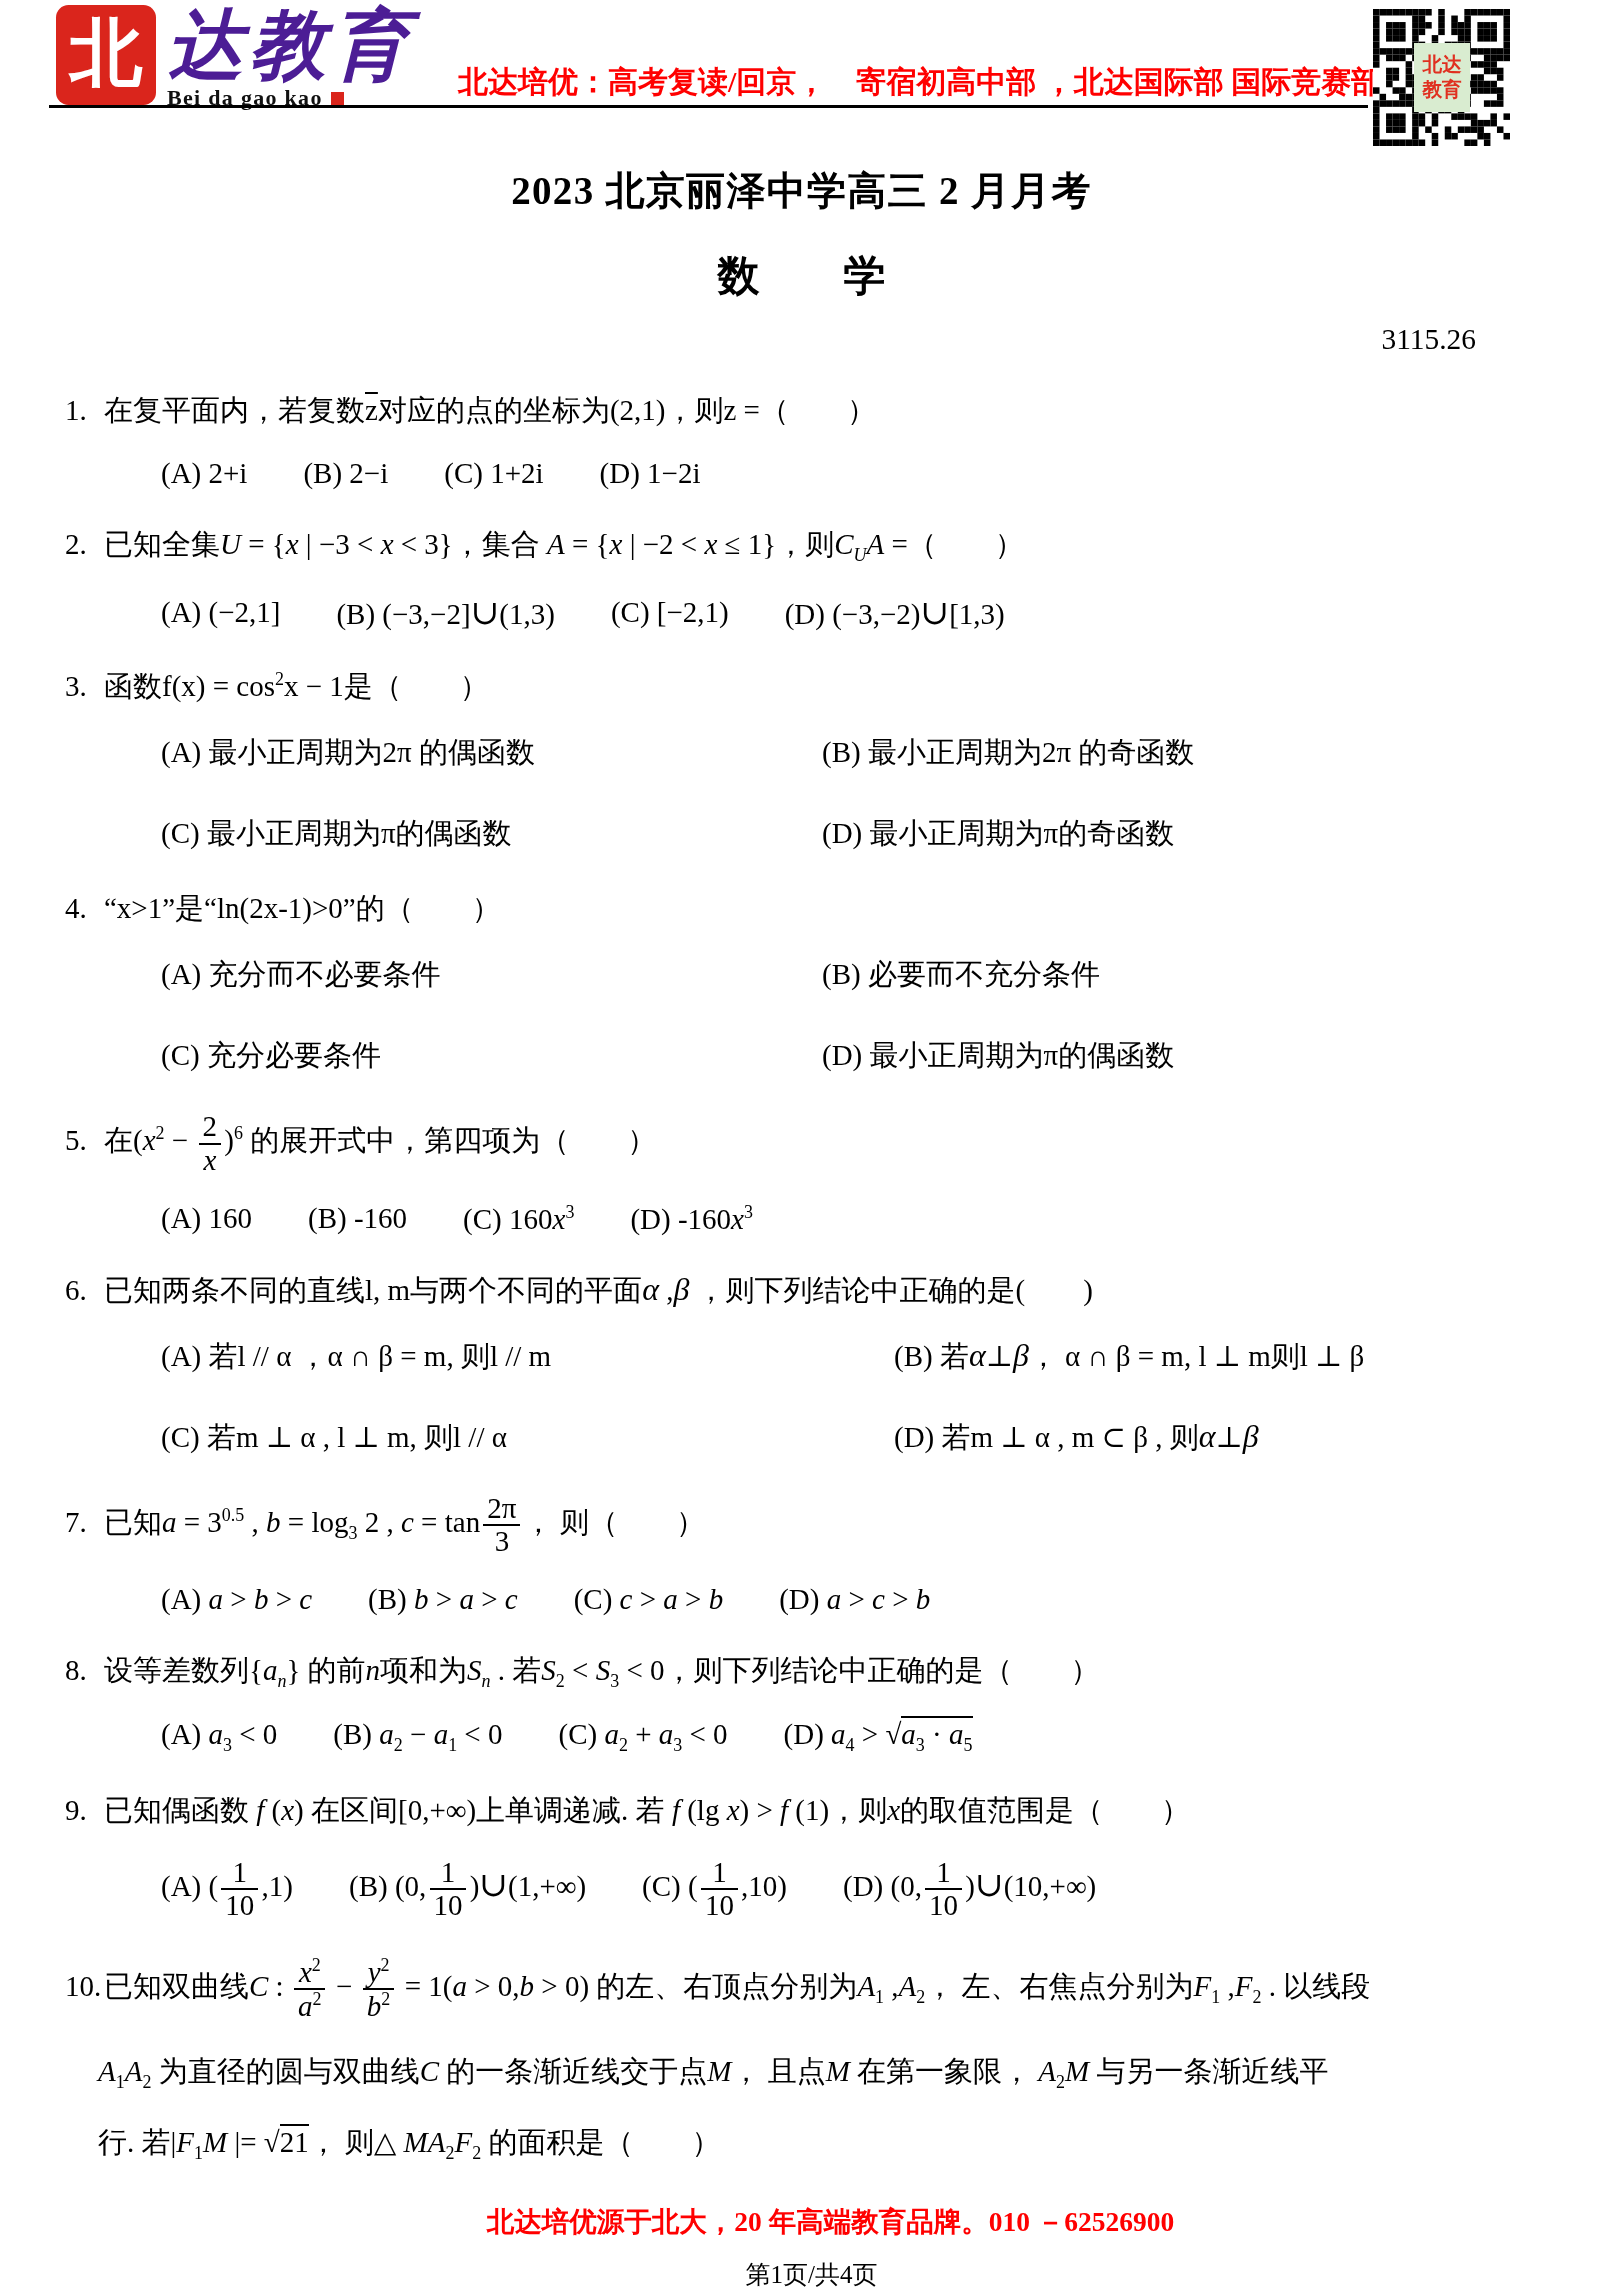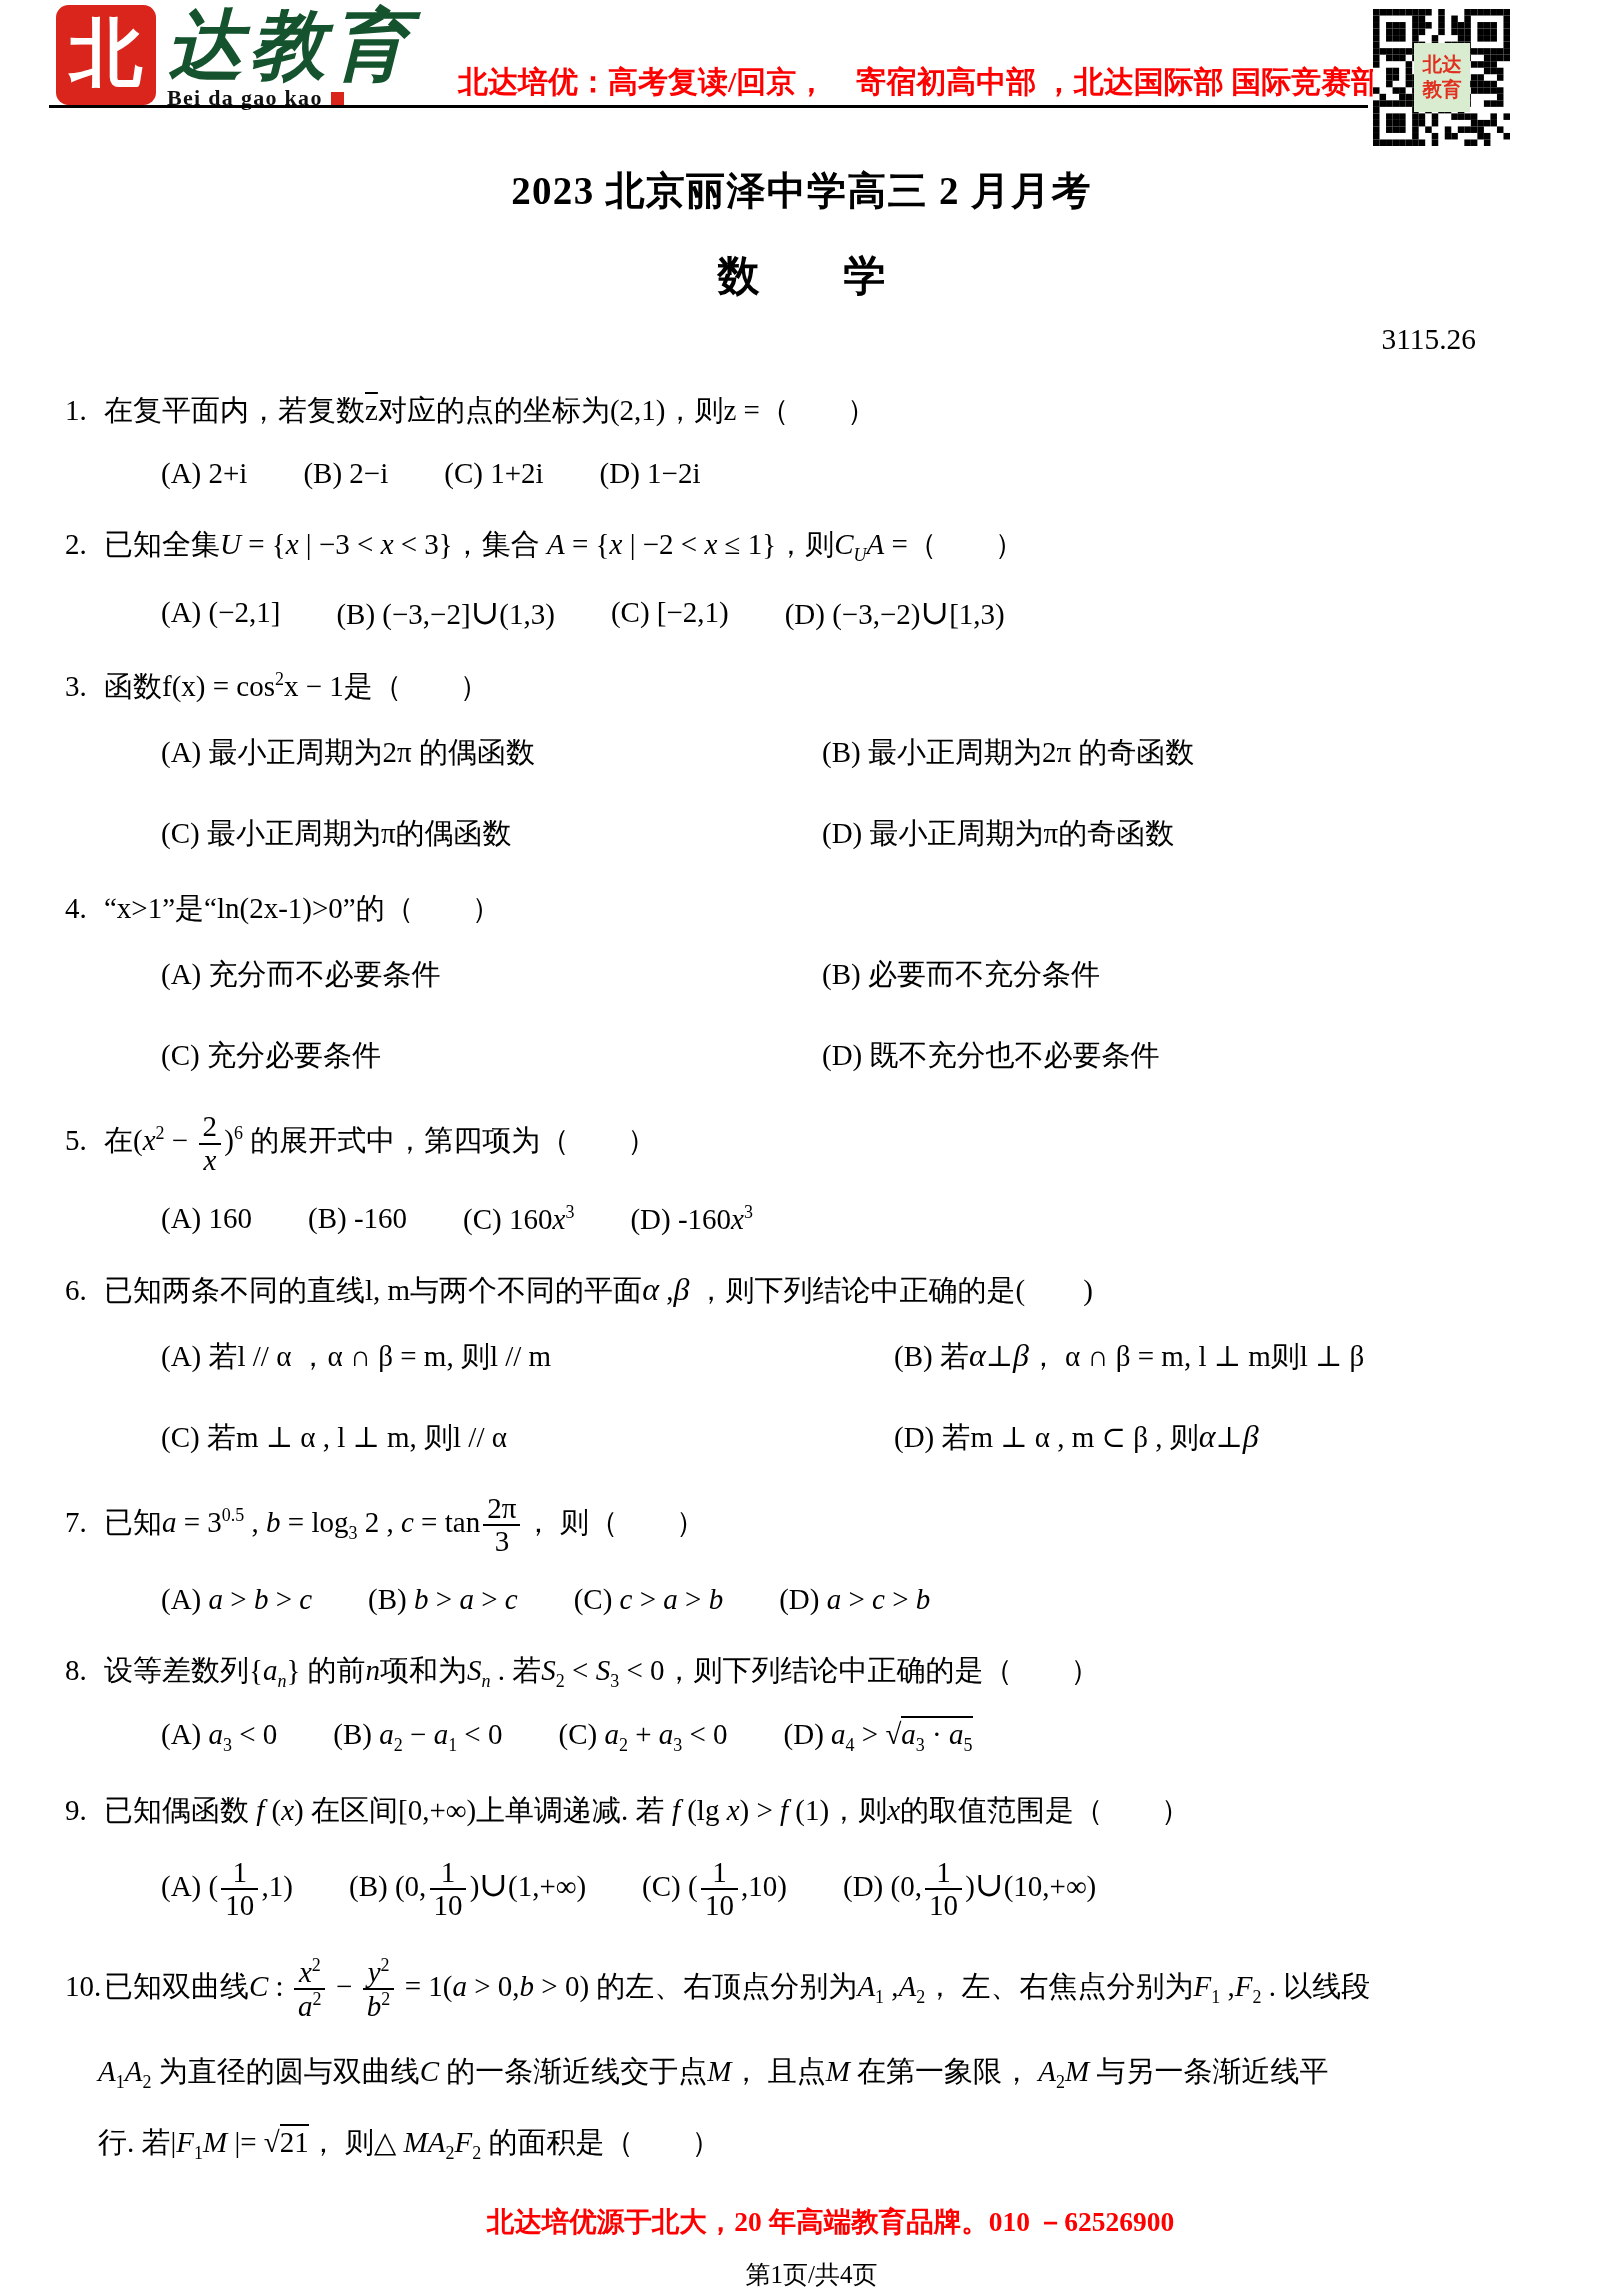--- a/index.html
+++ b/index.html
@@ -4,21 +4,21 @@
 <style>
   html,body{margin:0;padding:0;background:#888;}
   .page{position:relative;width:1623px;height:2295px;background:#ffffff;overflow:hidden;
         font-family:"Liberation Serif","DejaVu Serif",serif;color:#000;}
   
   .logo{position:absolute;left:58px;top:6.5px;display:flex;align-items:flex-start;}
   .seal{width:96px;height:96px;background:#da251c;border-radius:10.5px;color:#fff;
         font-size:73px;font-weight:bold;display:flex;align-items:center;justify-content:center;
         box-shadow:0 0 0 2px #da251c;}
   .logo-right{margin-left:13px;}
-  .script{color:#14532d;font-size:76px;font-weight:bold;font-style:italic;line-height:1.02;letter-spacing:6.5px;}
+  .script{color:#4c1d95;font-size:76px;font-weight:bold;font-style:italic;line-height:1.02;letter-spacing:6.5px;}
   .roman{font-size:22px;font-weight:bold;color:#111;margin-top:1.3px;letter-spacing:1.3px;}
   .redsq{display:inline-block;width:13px;height:13px;background:#da251c;margin-left:7.9px;}
   .tagline{position:absolute;left:458px;top:62px;color:#ff0000;font-size:30px;font-weight:bold;white-space:nowrap;}
   .rule{position:absolute;left:49px;top:105px;width:1319px;height:3.3px;background:#000;}
   .qr{position:absolute;left:1373px;top:9.2px;width:137px;height:137px;}
   .qr svg{position:absolute;left:0;top:0;}
   .qr-center{position:absolute;left:41px;top:34px;width:56px;height:69px;background:#d9ecd0;
              color:#e03020;font-size:19.6px;font-weight:bold;text-align:center;
              display:flex;align-items:center;justify-content:center;line-height:1.25;}
   
@@ -365,21 +365,21 @@
         <span class="opt">(D) 最小正周期为π的奇函数</span>
       </div>
     </div>
 
     <div class="q q4">
       <div class="q-stem"><span class="q-no">4.</span><span>“x&gt;1”是“ln(2x-1)&gt;0”的（　　）</span></div>
       <div class="opts grid2">
         <span class="opt">(A) 充分而不必要条件</span>
         <span class="opt">(B) 必要而不充分条件</span>
         <span class="opt">(C) 充分必要条件</span>
-        <span class="opt">(D) 既不充分也不必要条件</span>
+        <span class="opt">(D) 最小正周期为π的偶函数</span>
       </div>
     </div>
 
     <div class="q q5">
       <div class="q-stem"><span class="q-no">5.</span><span>在(<i>x</i><sup>2</sup> − <span class="frac">
               <span class="num">2</span>
               <span class="den"><i>x</i></span>
             </span>)<sup>6</sup> 的展开式中，第四项为（　　）</span></div>
       <div class="opts row4">
         <span class="opt">(A) 160</span>

